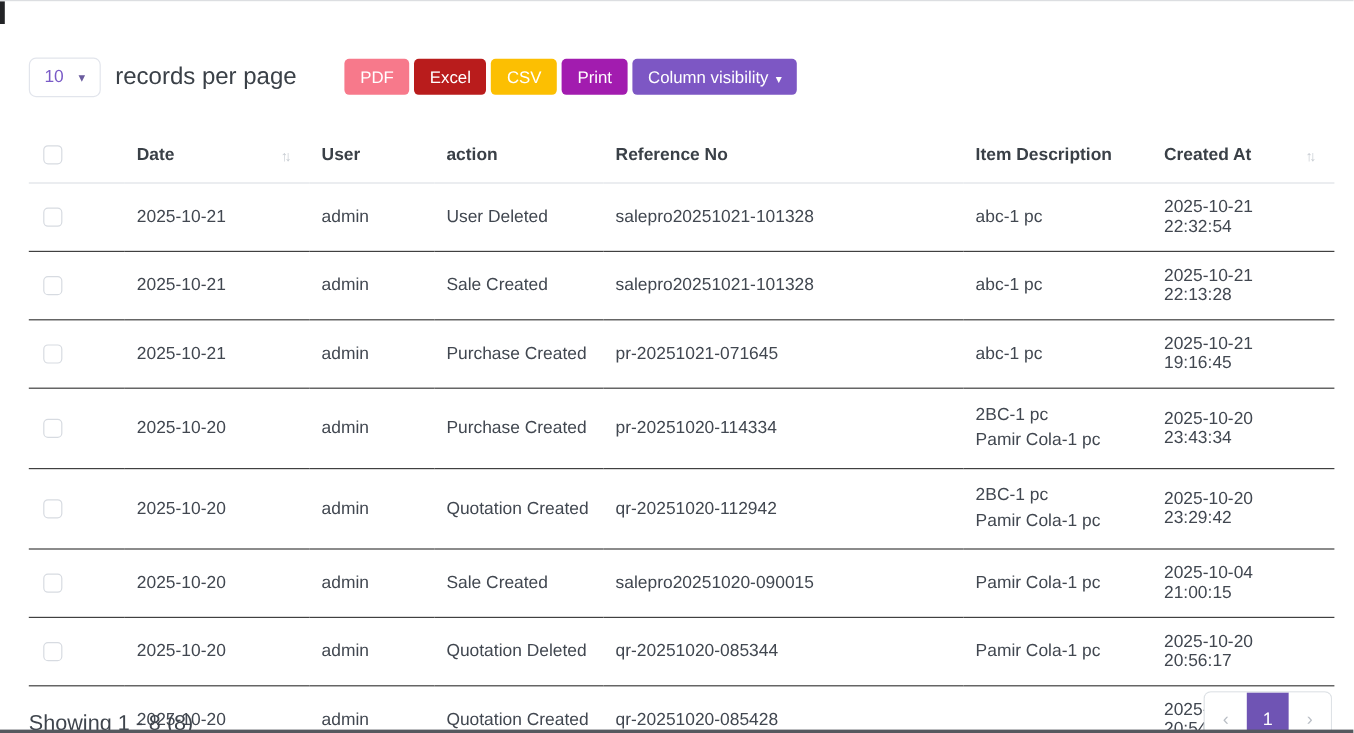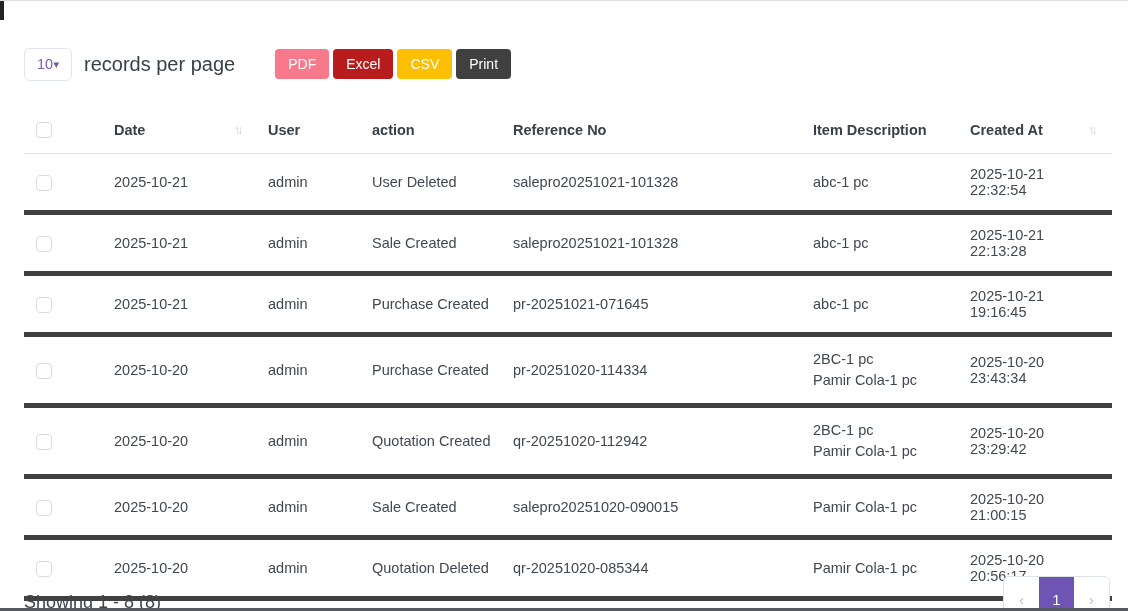--- a/index.html
+++ b/index.html
@@ -11,21 +11,21 @@
     position:relative;
     border-top:1px solid #dcdee1;
   }
   .corner-mark { position:absolute; left:0; top:0; width:4px; height:19px; background:#222326; }
   .page { padding:10px 16px 0 24px; }
   .page-title { font-size:19px; font-weight:500; color:#343a43; margin-top:2px; }
 
   
   .controls { display:flex; align-items:center; margin-top:36px; height:34px; }
   .records-select {
-    width:48px; height:33px; border:1px solid #e2e5ec; border-radius:6px;
+    width:60px; height:33px; border:1px solid #e2e5ec; border-radius:6px;
     display:flex; align-items:center; justify-content:space-between;
     padding:0 12px; background:#fff; cursor:pointer;
   }
   .records-select .value { color:#7a5bc7; font-size:14.5px; }
   .records-select .caret { color:#6a5b9e; font-size:11px; }
   .records-label { margin-left:12px; font-size:20px; color:#3a4047; }
   .search-group { margin-left:auto; display:flex; align-items:center; }
   .search-label { font-size:16px; color:#3a4047; margin-right:8px; }
   .search-input {
     width:180px; height:34px; border:1px solid #e0e3e9; border-radius:4px;
@@ -40,21 +40,21 @@
   .export-btn .caret { font-size:10px; margin-left:6px; }
 
   
   .table-wrap { margin-top:26px; }
   table { width:100%; border-collapse:collapse; table-layout:fixed; }
   th, td { text-align:left; vertical-align:middle; font-size:14.5px; }
   thead th {
     color:#3a4047; font-weight:700; padding:14px 10px 15px 10px;
     border-bottom:1px solid #dee2e6; cursor:pointer; position:relative;
   }
-  tbody td { padding:12px 10px; border-bottom:5px solid #404040; color:#414750; }
+  tbody td { padding:12px 10px; border-bottom:1px solid #404040; color:#414750; }
   .sort-icon { position:absolute; right:18px; top:16px; color:#c7ccd2; font-size:12px; letter-spacing:-3px; }
   .row-check, .head-check {
     appearance:none; -webkit-appearance:none; width:16px; height:16px;
     border:1px solid #d7dbe1; border-radius:4px; background:#fff; cursor:pointer;
     display:inline-block; vertical-align:middle; margin-left:2px;
   }
   .item-line { line-height:21px; }
 
   
   .summary { position:absolute; left:24px; top:591px; font-size:18px; color:#3f454d; }
@@ -82,21 +82,22 @@
       <span class="value">10</span>
       <span class="caret">▾</span>
     </div>
     <span class="records-label">records per page</span>
 
 
     <div class="toolbar" id="toolbar-buttons">
         <button class="export-btn" style="background: rgb(247, 121, 139);">PDF</button>
         <button class="export-btn" style="background: #b91c1c;">Excel</button>
         <button class="export-btn" style="background: rgb(252, 191, 2);">CSV</button>
-        <button class="export-btn" style="background: #404040;">Print</button>
+        <button class="export-btn" style="background: #a21caf;">Print</button>
+        <button class="export-btn" style="background: rgb(125, 87, 196);">Column visibility<span class="caret">▾</span></button>
       </div>
   </div>
 
   <div class="table-wrap">
     <table>
       <colgroup id="table-colgroup">
           <col style="width: 80px;">
           <col style="width: 154px;">
           <col style="width: 104px;">
           <col style="width: 141px;">
@@ -175,21 +176,21 @@
           </tr>
           <tr>
             <td><input type="checkbox" class="row-check" style=""></td>
             <td>2025-10-20</td>
             <td>admin</td>
             <td>Sale Created</td>
             <td>salepro20251020-090015</td>
             <td>
               <div class="item-line">Pamir Cola-1 pc</div>
             </td>
-            <td>2025-10-20 21:00:15</td>
+            <td>2025-10-04 21:00:15</td>
           </tr>
           <tr>
             <td><input type="checkbox" class="row-check" style=""></td>
             <td>2025-10-20</td>
             <td>admin</td>
             <td>Quotation Deleted</td>
             <td>qr-20251020-085344</td>
             <td>
               <div class="item-line">Pamir Cola-1 pc</div>
             </td>

